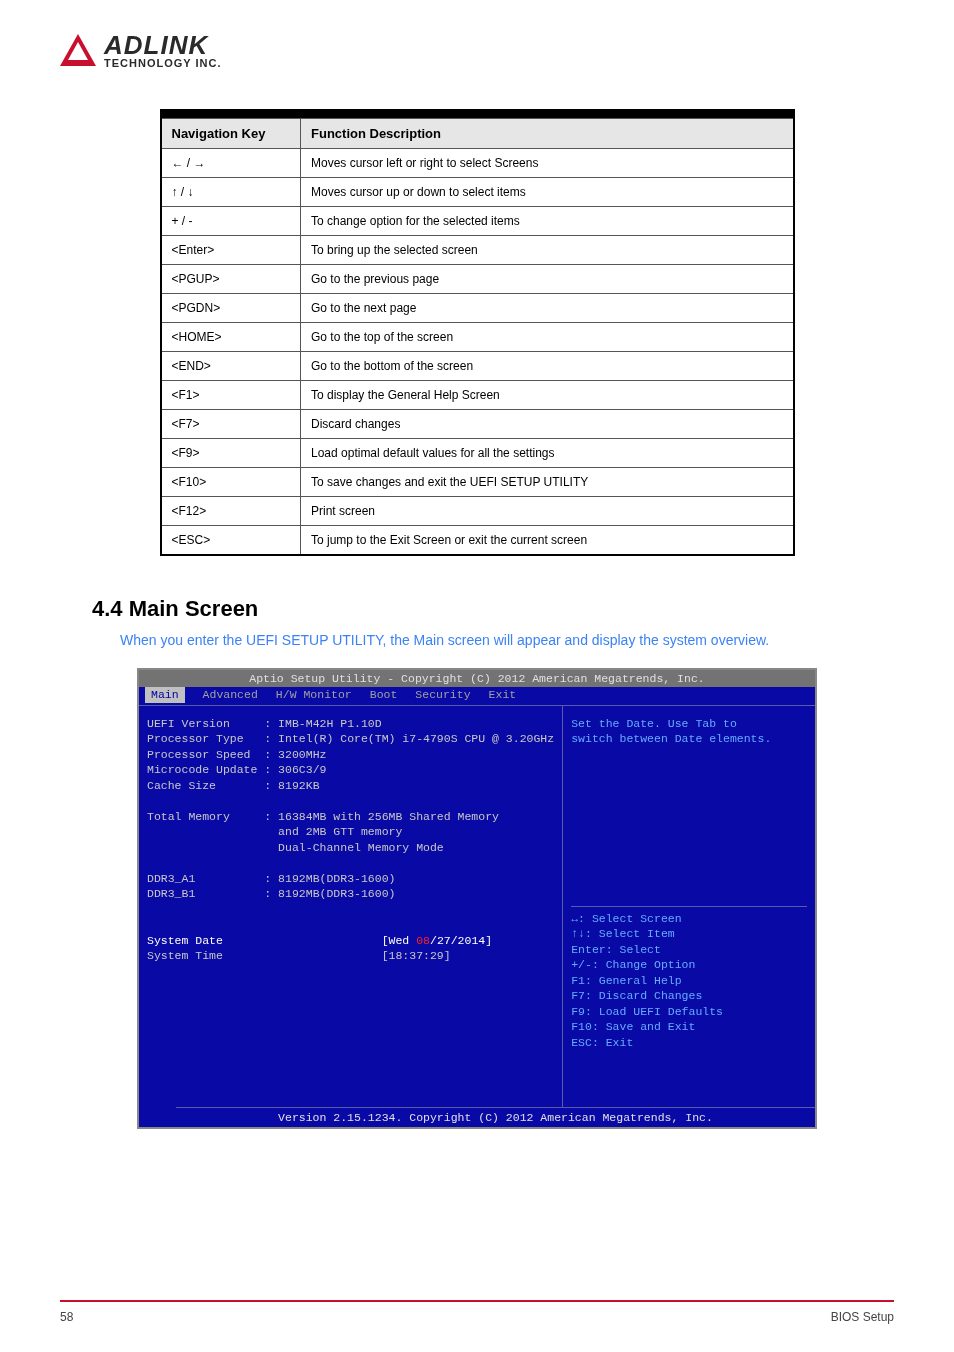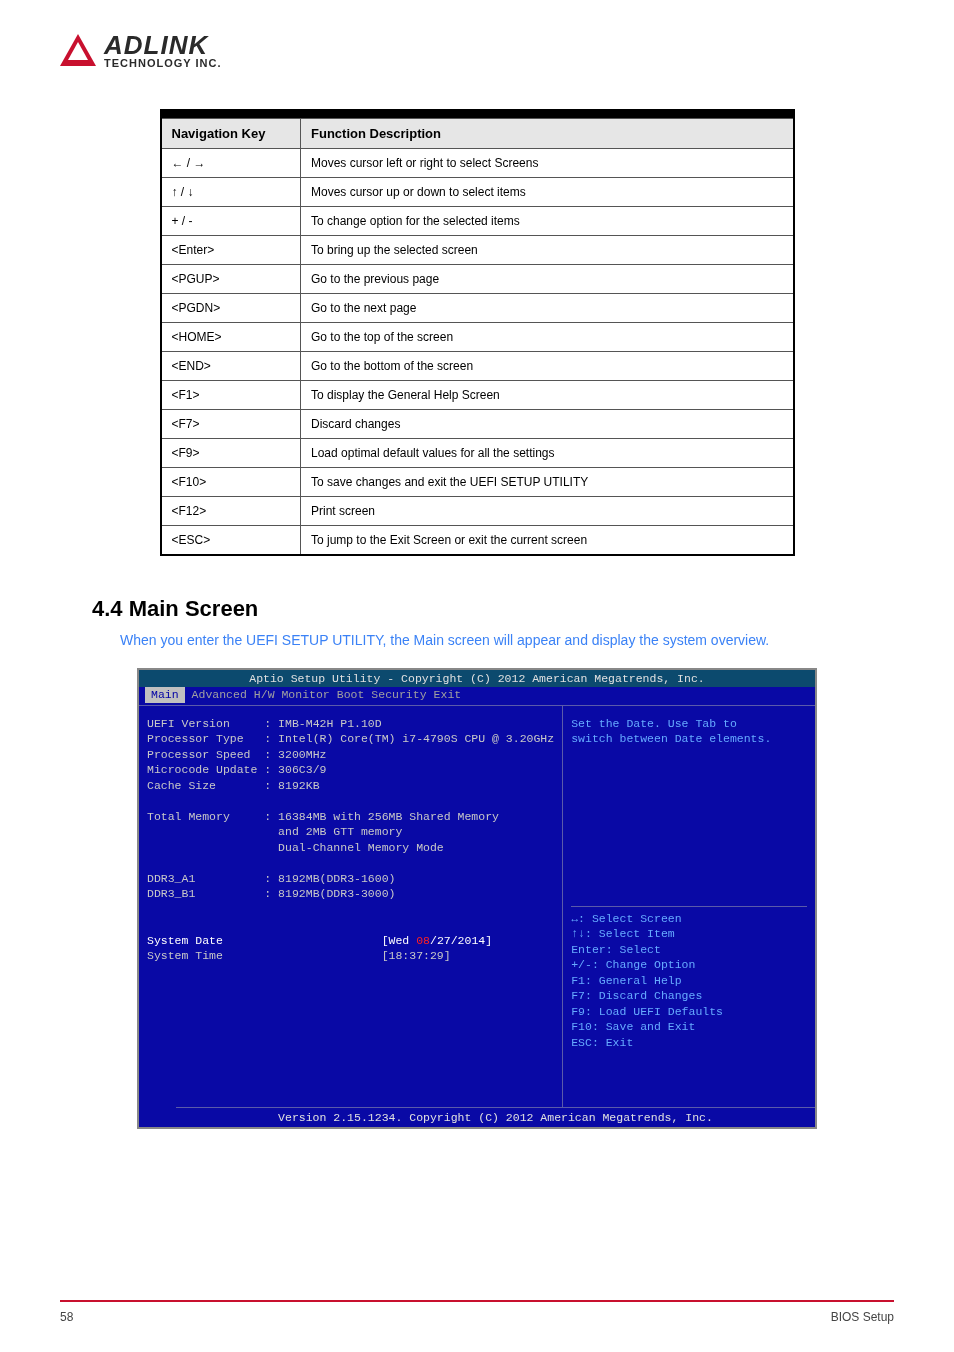--- a/index.html
+++ b/index.html
@@ -101,31 +101,31 @@
     border: 2px solid #888;
   }
   .bios-screen {
     width: 100%;
     background: #0909a5;
     font-family: "Courier New", monospace;
     font-size: 11.5px;
     line-height: 1.35;
   }
   .bios-titlebar {
-    background: #0c4a6e;
+    background: #737373;
     color: #e0e0e0;
     text-align: center;
     padding: 1px 0;
   }
   .bios-tabs {
     background: #0909a5;
     color: #a0a0a0;
     padding: 0 6px 2px 6px;
     display: flex;
-    gap: 7px;
+    gap: 18px;
   }
   .bios-tabs .active {
     background: #c0c0c0;
     color: #0000a5;
     padding: 0 6px;
   }
   .bios-body {
     display: flex;
     background: #0909a5;
     border-top: 1px solid #5a5aaa;
@@ -283,21 +283,21 @@
 <span>Processor Type   : Intel(R) Core(TM) i7-4790S CPU @ 3.20GHz</span>
 <span>Processor Speed  : 3200MHz</span>
 <span>Microcode Update : 306C3/9</span>
 <span>Cache Size       : 8192KB</span>
 <span></span>
 <span>Total Memory     : 16384MB with 256MB Shared Memory</span>
 <span>                   and 2MB GTT memory</span>
 <span>                   Dual-Channel Memory Mode</span>
 <span></span>
 <span>DDR3_A1          : 8192MB(DDR3-1600)</span>
-<span>DDR3_B1          : 8192MB(DDR3-3000)</span>
+<span>DDR3_B1          : 8192MB(DDR3-1600)</span>
 <span></span>
 <span></span>
 <span class="highlight-white">System Date</span>                       <span class="highlight-white">[Wed </span><span class="highlight-red">08</span><span class="highlight-white">/27/2014]</span>
 <span>System Time</span>                       <span>[18:37:29]</span>
 
 
 
 
 </div>
         <div class="bios-right"><span>Set the Date. Use Tab to</span>

